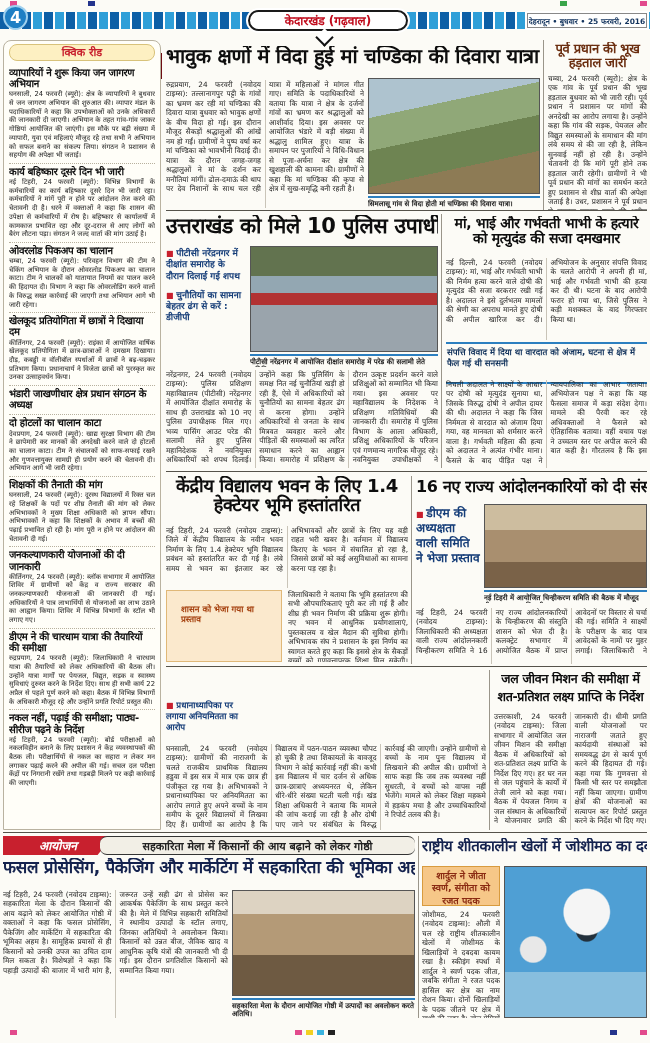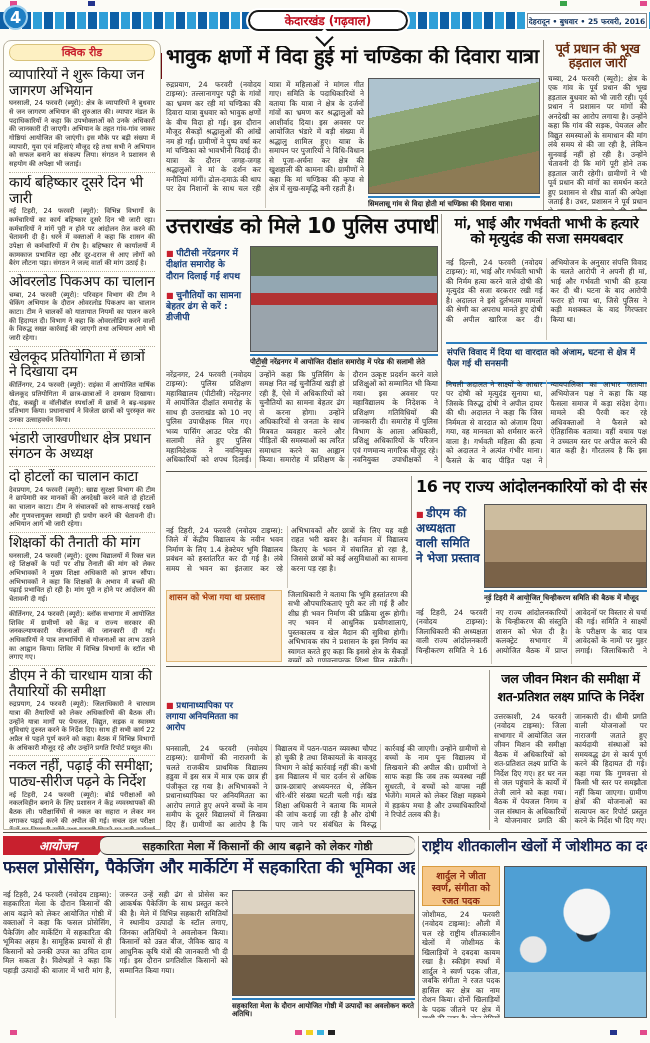--- a/index.html
+++ b/index.html
@@ -40,21 +40,21 @@
   .bullet-item::before { content:"■ "; color:#c8202e; font-size:8px; }
   .inset { border-top:2px solid #2c7fc0; border-bottom:2px solid #2c7fc0; padding:3px 1px; font-size:8.5px;
     font-weight:bold; color:#15355e; line-height:1.3; }
 
   
   .qr-box { position:absolute; left:3px; top:40px; width:158px; height:790px; border:1px solid #b9b2a0;
     border-radius:8px 8px 0 0; background:#fffef8; padding:3px 5px 0 5px; overflow:hidden; }
   .qr-label { background:#fdf0c2; border:1px solid #d8c27a; border-radius:8px; color:#c8202e;
     font-weight:bold; font-size:11px; text-align:center; height:17px; line-height:15px; margin-bottom:4px; }
   .qr-item { border-bottom:1px dotted #b7b09d; padding:2px 0 3px 0; }
-  .qr-item h3 { font-size:14px; font-weight:normal; color:#111; line-height:1.12; letter-spacing:-0.3px; margin-bottom:1px; overflow:hidden; }
+  .qr-item h3 { font-size:10px; font-weight:bold; color:#111; line-height:1.12; letter-spacing:-0.3px; margin-bottom:1px; overflow:hidden; }
   .qr-item p { font-size:6.8px; line-height:1.28; color:#222; text-align:justify; overflow:hidden; }
 
   
   .evt-label { position:absolute; left:3px; top:836px; width:110px; height:19px; background:#c8202e;
     color:#fff; font-weight:bold; font-style:italic; font-size:12px; display:flex; align-items:center;
     justify-content:center; clip-path:polygon(0 0,100% 0,86% 100%,0 100%); }
   .kicker { position:absolute; left:100px; top:836px; width:315px; height:19px; background:#f2efe6;
     border-top:1px solid #333; border-bottom:1px solid #333; font-weight:bold; font-size:11px; color:#222;
     display:flex; align-items:center; justify-content:center; white-space:nowrap; overflow:hidden;border-radius:7px; }
   .hi-box { background:#f6c788; border:1px solid #d89b3e; color:#8a2a12; font-weight:bold; font-size:9.5px;
@@ -103,20 +103,21 @@
       </div>
     <div class="qr-item">
       <h3>दो होटलों का चालान काटा</h3>
       <p>देवप्रयाग, 24 फरवरी (ब्यूरो): खाद्य सुरक्षा विभाग की टीम ने छापेमारी कर मानकों की अनदेखी करने वाले दो होटलों का चालान काटा। टीम ने संचालकों को साफ-सफाई रखने और गुणवत्तायुक्त सामग्री ही प्रयोग करने की चेतावनी दी। अभियान आगे भी जारी रहेगा।</p>
       </div>
     <div class="qr-item">
       <h3>शिक्षकों की तैनाती की मांग</h3>
       <p>घनसाली, 24 फरवरी (ब्यूरो): दूरस्थ विद्यालयों में रिक्त चल रहे शिक्षकों के पदों पर शीघ्र तैनाती की मांग को लेकर अभिभावकों ने मुख्य शिक्षा अधिकारी को ज्ञापन सौंपा। अभिभावकों ने कहा कि शिक्षकों के अभाव में बच्चों की पढ़ाई प्रभावित हो रही है। मांग पूरी न होने पर आंदोलन की चेतावनी दी गई।</p>
       </div>
     <div class="qr-item">
+      <h3>जनकल्याणकारी योजनाओं की दी जानकारी</h3>
       <p>कीर्तिनगर, 24 फरवरी (ब्यूरो): ब्लॉक सभागार में आयोजित शिविर में ग्रामीणों को केंद्र व राज्य सरकार की जनकल्याणकारी योजनाओं की जानकारी दी गई। अधिकारियों ने पात्र लाभार्थियों से योजनाओं का लाभ उठाने का आह्वान किया। शिविर में विभिन्न विभागों के स्टॉल भी लगाए गए।</p>
       </div>
     <div class="qr-item">
       <h3>डीएम ने की चारधाम यात्रा की तैयारियों की समीक्षा</h3>
       <p>रुद्रप्रयाग, 24 फरवरी (ब्यूरो): जिलाधिकारी ने चारधाम यात्रा की तैयारियों को लेकर अधिकारियों की बैठक ली। उन्होंने यात्रा मार्गों पर पेयजल, विद्युत, सड़क व स्वास्थ्य सुविधाएं दुरुस्त करने के निर्देश दिए। साथ ही सभी कार्य 22 अप्रैल से पहले पूर्ण करने को कहा। बैठक में विभिन्न विभागों के अधिकारी मौजूद रहे और उन्होंने प्रगति रिपोर्ट प्रस्तुत की।</p>
       </div>
     <div class="qr-item" style="border-bottom:none">
       <h3>नकल नहीं, पढ़ाई की समीक्षा; पाठ्य-सीरीज पढ़ने के निर्देश</h3>
       <p>नई टिहरी, 24 फरवरी (ब्यूरो): बोर्ड परीक्षाओं को नकलविहीन बनाने के लिए प्रशासन ने केंद्र व्यवस्थापकों की बैठक ली। परीक्षार्थियों से नकल का सहारा न लेकर मन लगाकर पढ़ाई करने की अपील की गई। सचल दल परीक्षा केंद्रों पर निगरानी रखेंगे तथा गड़बड़ी मिलने पर कड़ी कार्रवाई की जाएगी।</p>
       </div>
@@ -138,29 +139,30 @@
   <div class="abs" style="left:166px;top:248px;width:80px;height:104px">
     <div class="bullet-item">पीटीसी नरेंद्रनगर में दीक्षांत समारोह के दौरान दिलाई गई शपथ</div>
     <div class="bullet-item">चुनौतियों का सामना बेहतर ढंग से करें : डीजीपी</div>
   </div>
   <div class="abs photo" style="left:250px;top:246px;width:188px;height:106px;
        background:linear-gradient(180deg,#62734f 0 28%,#93a7b2 28% 44%,#b23232 44% 56%,#9aa4ac 56% 100%)"></div>
   <div class="abs caption" style="left:250px;top:354px;width:188px;height:13px">पीटीसी नरेंद्रनगर में आयोजित दीक्षांत समारोह में परेड की सलामी लेते अतिथि।</div>
   <div class="abs bodytext" style="left:166px;top:370px;width:272px;height:98px;column-count:3">नरेंद्रनगर, 24 फरवरी (नवोदय टाइम्स): पुलिस प्रशिक्षण महाविद्यालय (पीटीसी) नरेंद्रनगर में आयोजित दीक्षांत समारोह के साथ ही उत्तराखंड को 10 नए पुलिस उपाधीक्षक मिल गए। भव्य पासिंग आउट परेड की सलामी लेते हुए पुलिस महानिदेशक ने नवनियुक्त अधिकारियों को शपथ दिलाई। उन्होंने कहा कि पुलिसिंग के समक्ष नित नई चुनौतियां खड़ी हो रही हैं, ऐसे में अधिकारियों को चुनौतियों का सामना बेहतर ढंग से करना होगा। उन्होंने अधिकारियों से जनता के साथ मित्रवत व्यवहार करने और पीड़ितों की समस्याओं का त्वरित समाधान करने का आह्वान किया। समारोह में प्रशिक्षण के दौरान उत्कृष्ट प्रदर्शन करने वाले प्रशिक्षुओं को सम्मानित भी किया गया। इस अवसर पर महाविद्यालय के निदेशक ने प्रशिक्षण गतिविधियों की जानकारी दी। समारोह में पुलिस विभाग के आला अधिकारी, प्रशिक्षु अधिकारियों के परिजन एवं गणमान्य नागरिक मौजूद रहे। नवनियुक्त उपाधीक्षकों ने कर्तव्यनिष्ठा से सेवा करने का संकल्प लिया।</div>
 
   <div class="vrule" style="left:441px;top:214px;height:254px"></div>
-  <div class="abs hl" style="left:446px;top:216px;width:201px;height:38px;font-size:14px;text-align:center">मां, भाई और गर्भवती भाभी के हत्यारे को मृत्युदंड की सजा समयबदार</div>
+  <div class="abs hl" style="left:446px;top:216px;width:201px;height:38px;font-size:14px;text-align:center">मां, भाई और गर्भवती भाभी के हत्यारे को मृत्युदंड की सजा दमखमार</div>
   <div class="abs bodytext" style="left:446px;top:258px;width:201px;height:82px;column-count:2">नई दिल्ली, 24 फरवरी (नवोदय टाइम्स): मां, भाई और गर्भवती भाभी की निर्मम हत्या करने वाले दोषी की मृत्युदंड की सजा बरकरार रखी गई है। अदालत ने इसे दुर्लभतम मामलों की श्रेणी का अपराध मानते हुए दोषी की अपील खारिज कर दी। अभियोजन के अनुसार संपत्ति विवाद के चलते आरोपी ने अपनी ही मां, भाई और गर्भवती भाभी की हत्या कर दी थी। घटना के बाद आरोपी फरार हो गया था, जिसे पुलिस ने कड़ी मशक्कत के बाद गिरफ्तार किया था।</div>
   <div class="abs inset" style="left:446px;top:342px;width:201px;height:42px">संपत्ति विवाद में दिया था वारदात को अंजाम, घटना से क्षेत्र में फैल गई थी सनसनी</div>
   <div class="abs bodytext" style="left:446px;top:380px;width:201px;height:88px;column-count:2">निचली अदालत ने साक्ष्यों के आधार पर दोषी को मृत्युदंड सुनाया था, जिसके विरुद्ध दोषी ने अपील दायर की थी। अदालत ने कहा कि जिस निर्ममता से वारदात को अंजाम दिया गया, वह मानवता को शर्मसार करने वाला है। गर्भवती महिला की हत्या को अदालत ने अत्यंत गंभीर माना। फैसले के बाद पीड़ित पक्ष ने न्यायपालिका का आभार जताया। अभियोजन पक्ष ने कहा कि यह फैसला समाज में कड़ा संदेश देगा। मामले की पैरवी कर रहे अधिवक्ताओं ने फैसले को ऐतिहासिक बताया। वहीं बचाव पक्ष ने उच्चतम स्तर पर अपील करने की बात कही है। गौरतलब है कि इस जघन्य हत्याकांड ने पूरे क्षेत्र को झकझोर कर रख दिया था।</div>
 
   <div class="hrule" style="left:166px;top:471px;width:481px"></div>
 
+  <div class="abs hl" style="left:166px;top:476px;width:242px;height:46px;font-size:18px;text-align:center">केंद्रीय विद्यालय भवन के लिए 1.4 हेक्टेयर भूमि हस्तांतरित</div>
   <div class="abs bodytext" style="left:166px;top:526px;width:242px;height:62px;column-count:2">नई टिहरी, 24 फरवरी (नवोदय टाइम्स): जिले में केंद्रीय विद्यालय के नवीन भवन निर्माण के लिए 1.4 हेक्टेयर भूमि विद्यालय प्रबंधन को हस्तांतरित कर दी गई है। लंबे समय से भवन का इंतजार कर रहे अभिभावकों और छात्रों के लिए यह बड़ी राहत भरी खबर है। वर्तमान में विद्यालय किराए के भवन में संचालित हो रहा है, जिससे छात्रों को कई असुविधाओं का सामना करना पड़ रहा है।</div>
-  <div class="abs" style="left:166px;top:590px;width:116px;height:72px;background:#fbe9cd;border:1px solid #e0b878;padding:2px">
+  <div class="abs" style="left:166px;top:590px;width:116px;height:72px;background:#fbe9cd;border:1px solid #e0b878;padding:14px">
     <div style="font-size:8.5px;font-weight:bold;color:#a5400e;line-height:1.15">शासन को भेजा गया था प्रस्ताव</div>
   </div>
   <div class="abs bodytext" style="left:288px;top:590px;width:120px;height:72px">जिलाधिकारी ने बताया कि भूमि हस्तांतरण की सभी औपचारिकताएं पूरी कर ली गई हैं और शीघ्र ही भवन निर्माण की प्रक्रिया शुरू होगी। नए भवन में आधुनिक प्रयोगशालाएं, पुस्तकालय व खेल मैदान की सुविधा होगी। अभिभावक संघ ने प्रशासन के इस निर्णय का स्वागत करते हुए कहा कि इससे क्षेत्र के सैकड़ों बच्चों को गुणवत्तापरक शिक्षा मिल सकेगी। विद्यालय प्रबंधन ने बताया कि भवन निर्माण के लिए प्राक्कलन तैयार किया जा रहा है।</div>
 
   <div class="vrule" style="left:411px;top:476px;height:188px"></div>
   <div class="abs hl" style="left:416px;top:478px;width:231px;height:22px;font-size:16px;white-space:nowrap;text-align:center">16 नए राज्य आंदोलनकारियों को दी संस्तुति</div>
   <div class="abs bullet-item" style="left:416px;top:506px;width:64px;height:52px;font-size:12px">डीएम की अध्यक्षता वाली समिति ने भेजा प्रस्ताव</div>
   <div class="abs photo" style="left:484px;top:504px;width:163px;height:84px;
        background:linear-gradient(180deg,#cdbd9f 0 30%,#a98f6f 30% 70%,#7a6248 70% 100%)"></div>
   <div class="abs caption" style="left:484px;top:590px;width:163px;height:13px">नई टिहरी में आयोजित चिन्हीकरण समिति की बैठक में मौजूद डीएम व अन्य अधिकारी।</div>

